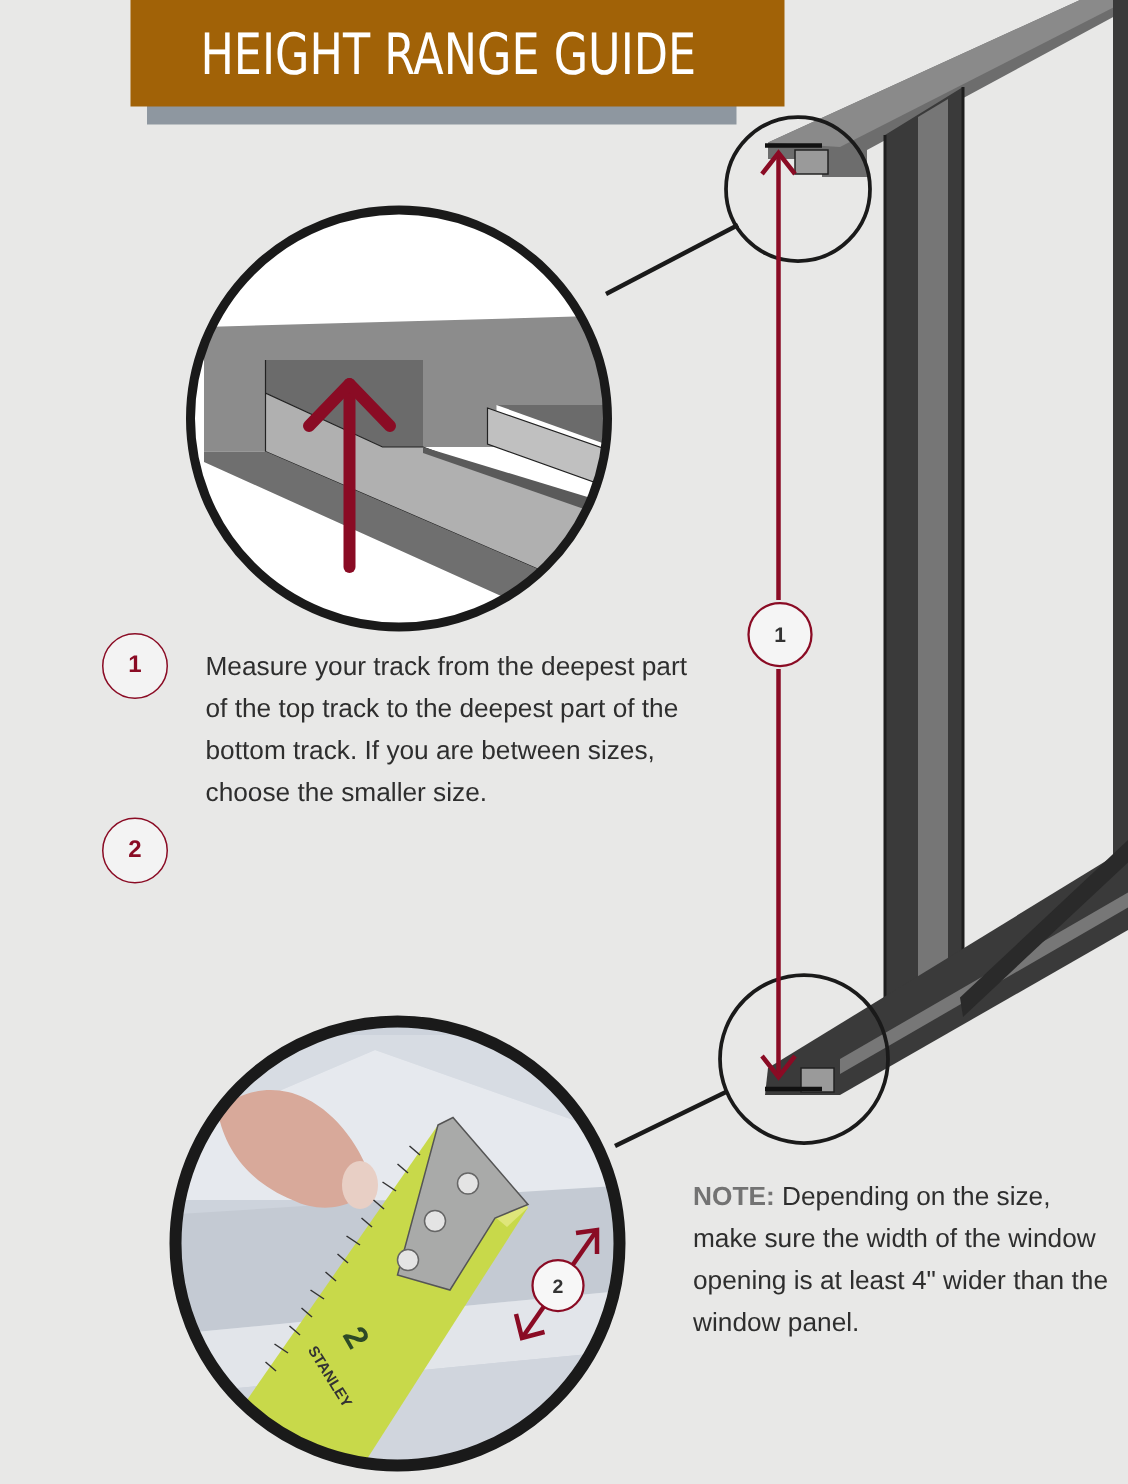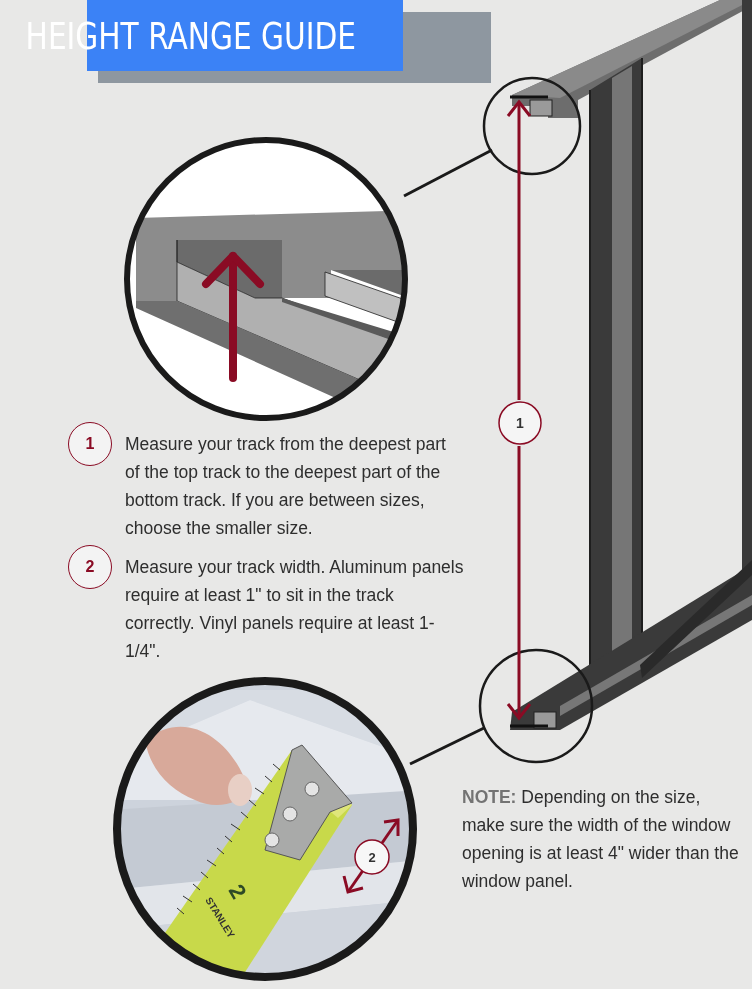--- a/index.html
+++ b/index.html
@@ -7,43 +7,43 @@
     width:752px; height:989px; position:relative; overflow:hidden;
     background:#e8e8e7;
     font-family:"Liberation Sans", "DejaVu Sans", sans-serif;
     color:#2b2b2b;
   }
   .title-shadow {
     position:absolute; left:98px; top:12px; width:393px; height:71px;
     background:#8e97a0;
   }
   .title-box {
-    position:absolute; left:87px; top:0px; width:316px; height:71px;
-    background:#3b82f6;
-    display:flex; align-items:center; justify-content:flex-end;
+    position:absolute; left:87px; top:0px; width:436px; height:71px;
+    background:#a16207;
+    display:flex; align-items:center; justify-content:flex-start;
   }
   .title-text {
     color:#ffffff; font-family:"DejaVu Sans", "Liberation Sans", sans-serif;
     font-size:38px; letter-spacing:0px; transform:scaleX(0.78);
     white-space:nowrap; font-weight:normal;
   }
   svg.art { position:absolute; left:0; top:0; }
   .step {
     position:absolute; left:68px; display:flex; align-items:flex-start;
   }
   .step-badge {
     width:44px; height:44px; border-radius:50%;
     border:1.5px solid #8a0b24; background:#f3f3f3;
     box-sizing:border-box;
     display:flex; align-items:center; justify-content:center;
     font-weight:bold; font-size:16px; color:#8a0b24;
     flex:0 0 auto; margin-top:-8px;
   }
   .step-text {
-    margin-left:13px; font-size:17.5px; line-height:28px; color:#2e2e2e;
+    margin-left:25px; font-size:17.5px; line-height:28px; color:#2e2e2e;
     width:340px;
   }
   .note {
     position:absolute; left:462px; top:783px; width:280px;
     font-size:17.5px; line-height:28px; color:#2e2e2e;
   }
   .note b { font-weight:bold; color:#737373; }
 </style>
 </head>
 <body>
@@ -164,19 +164,18 @@
 <div style="position:absolute;left:499px;top:402px;width:42px;height:42px;display:flex;align-items:center;justify-content:center;font-weight:bold;font-size:14px;color:#333;">1</div>
 <div style="position:absolute;left:355px;top:840px;width:34px;height:34px;display:flex;align-items:center;justify-content:center;font-weight:bold;font-size:13px;color:#333;">2</div>
 
 <div class="step" style="top:430px;">
   <div class="step-badge">1</div>
   <div class="step-text">Measure your track from the deepest part of the top track to the deepest part of the bottom track. If you are between sizes, choose the smaller size.</div>
 </div>
 
 <div class="step" style="top:553px;">
   <div class="step-badge">2</div>
-  <div class="step-text">Measure your track width. Aluminum panels require at least 1" to sit in the track correctly. Vinyl panels require at least 1-1/4".</div>
 </div>
 
 <div class="note">
   <b>NOTE:</b>
   <span>Depending on the size, make sure the width of the window opening is at least 4" wider than the window panel.</span>
 </div>
 
 </body></html>

